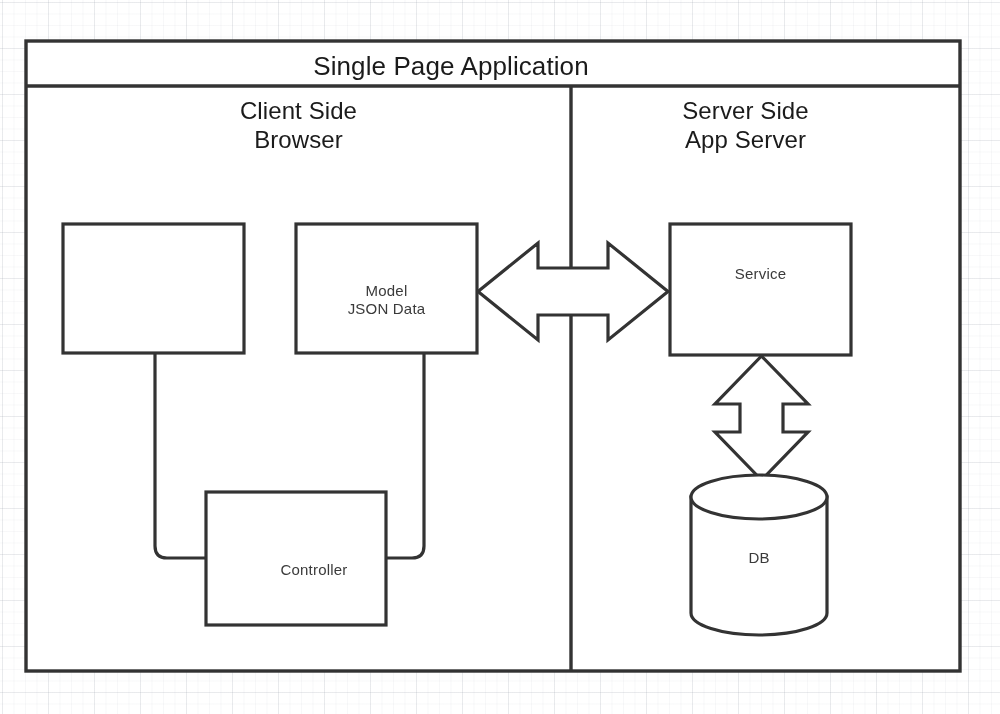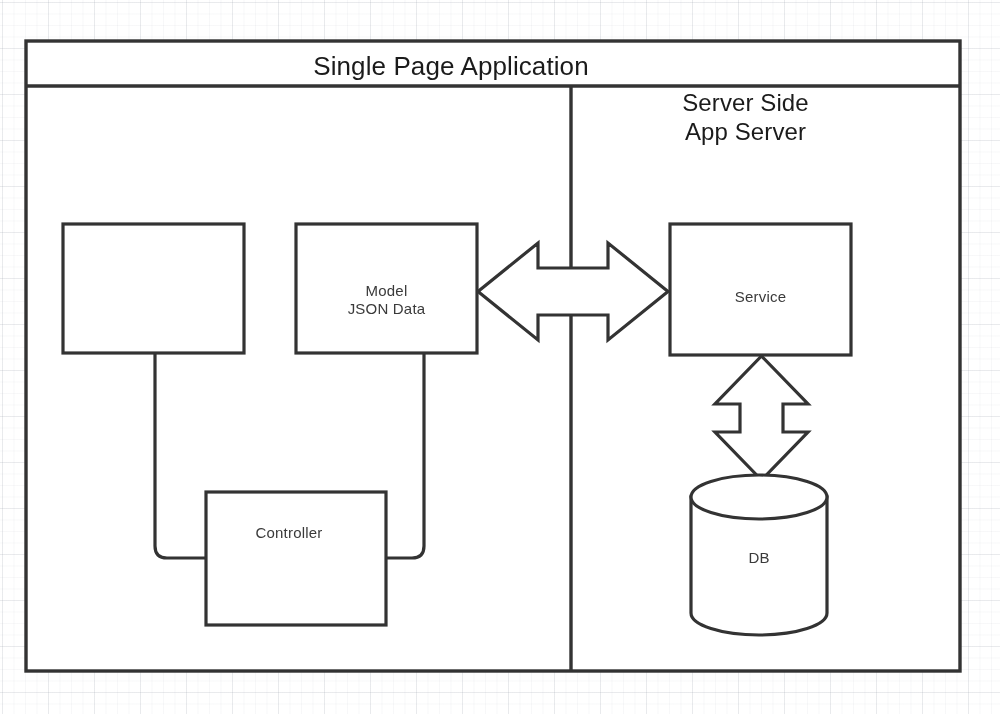--- a/index.html
+++ b/index.html
@@ -111,27 +111,29 @@
                L 691 613
                A 68 22 0 0 0 827 613
                L 827 497 Z" fill="#ffffff" stroke="#333333" stroke-width="3.2"></path>
       <ellipse cx="759" cy="497" rx="68" ry="22" fill="#ffffff" stroke="#333333" stroke-width="3.2"></ellipse>
     </g>
 
   </svg>
 
   <div class="lbl lbl-title" style="left:26px; top:51px; width:850px;">Single Page Application</div>
 
+  <div class="lbl lbl-zone" style="left:26px; top:96px; width:545px;">Client Side
+Browser</div>
 
-  <div class="lbl lbl-zone" style="left:573px; top:88px; width:345px;">Server Side
+  <div class="lbl lbl-zone" style="left:573px; top:96px; width:345px;">Server Side
 App Server</div>
 
 
   <div class="lbl lbl-box" style="left:296px; top:270px; width:181px;margin-top:12px;">Model
 JSON Data</div>
 
-  <div class="lbl lbl-box" style="left:206px; top:524px; width:166px;">Controller</div>
+  <div class="lbl lbl-box" style="left:206px; top:561px; width:166px;padding-left:25px;">Controller</div>
 
-  <div class="lbl lbl-box" style="left:670px; top:288px; width:181px;">Service</div>
+  <div class="lbl lbl-box" style="left:670px; top:265px; width:181px;">Service</div>
 
   <div class="lbl lbl-box" style="left:691px; top:549px; width:136px;">DB</div>
 
 </div>
 
 </body></html>

